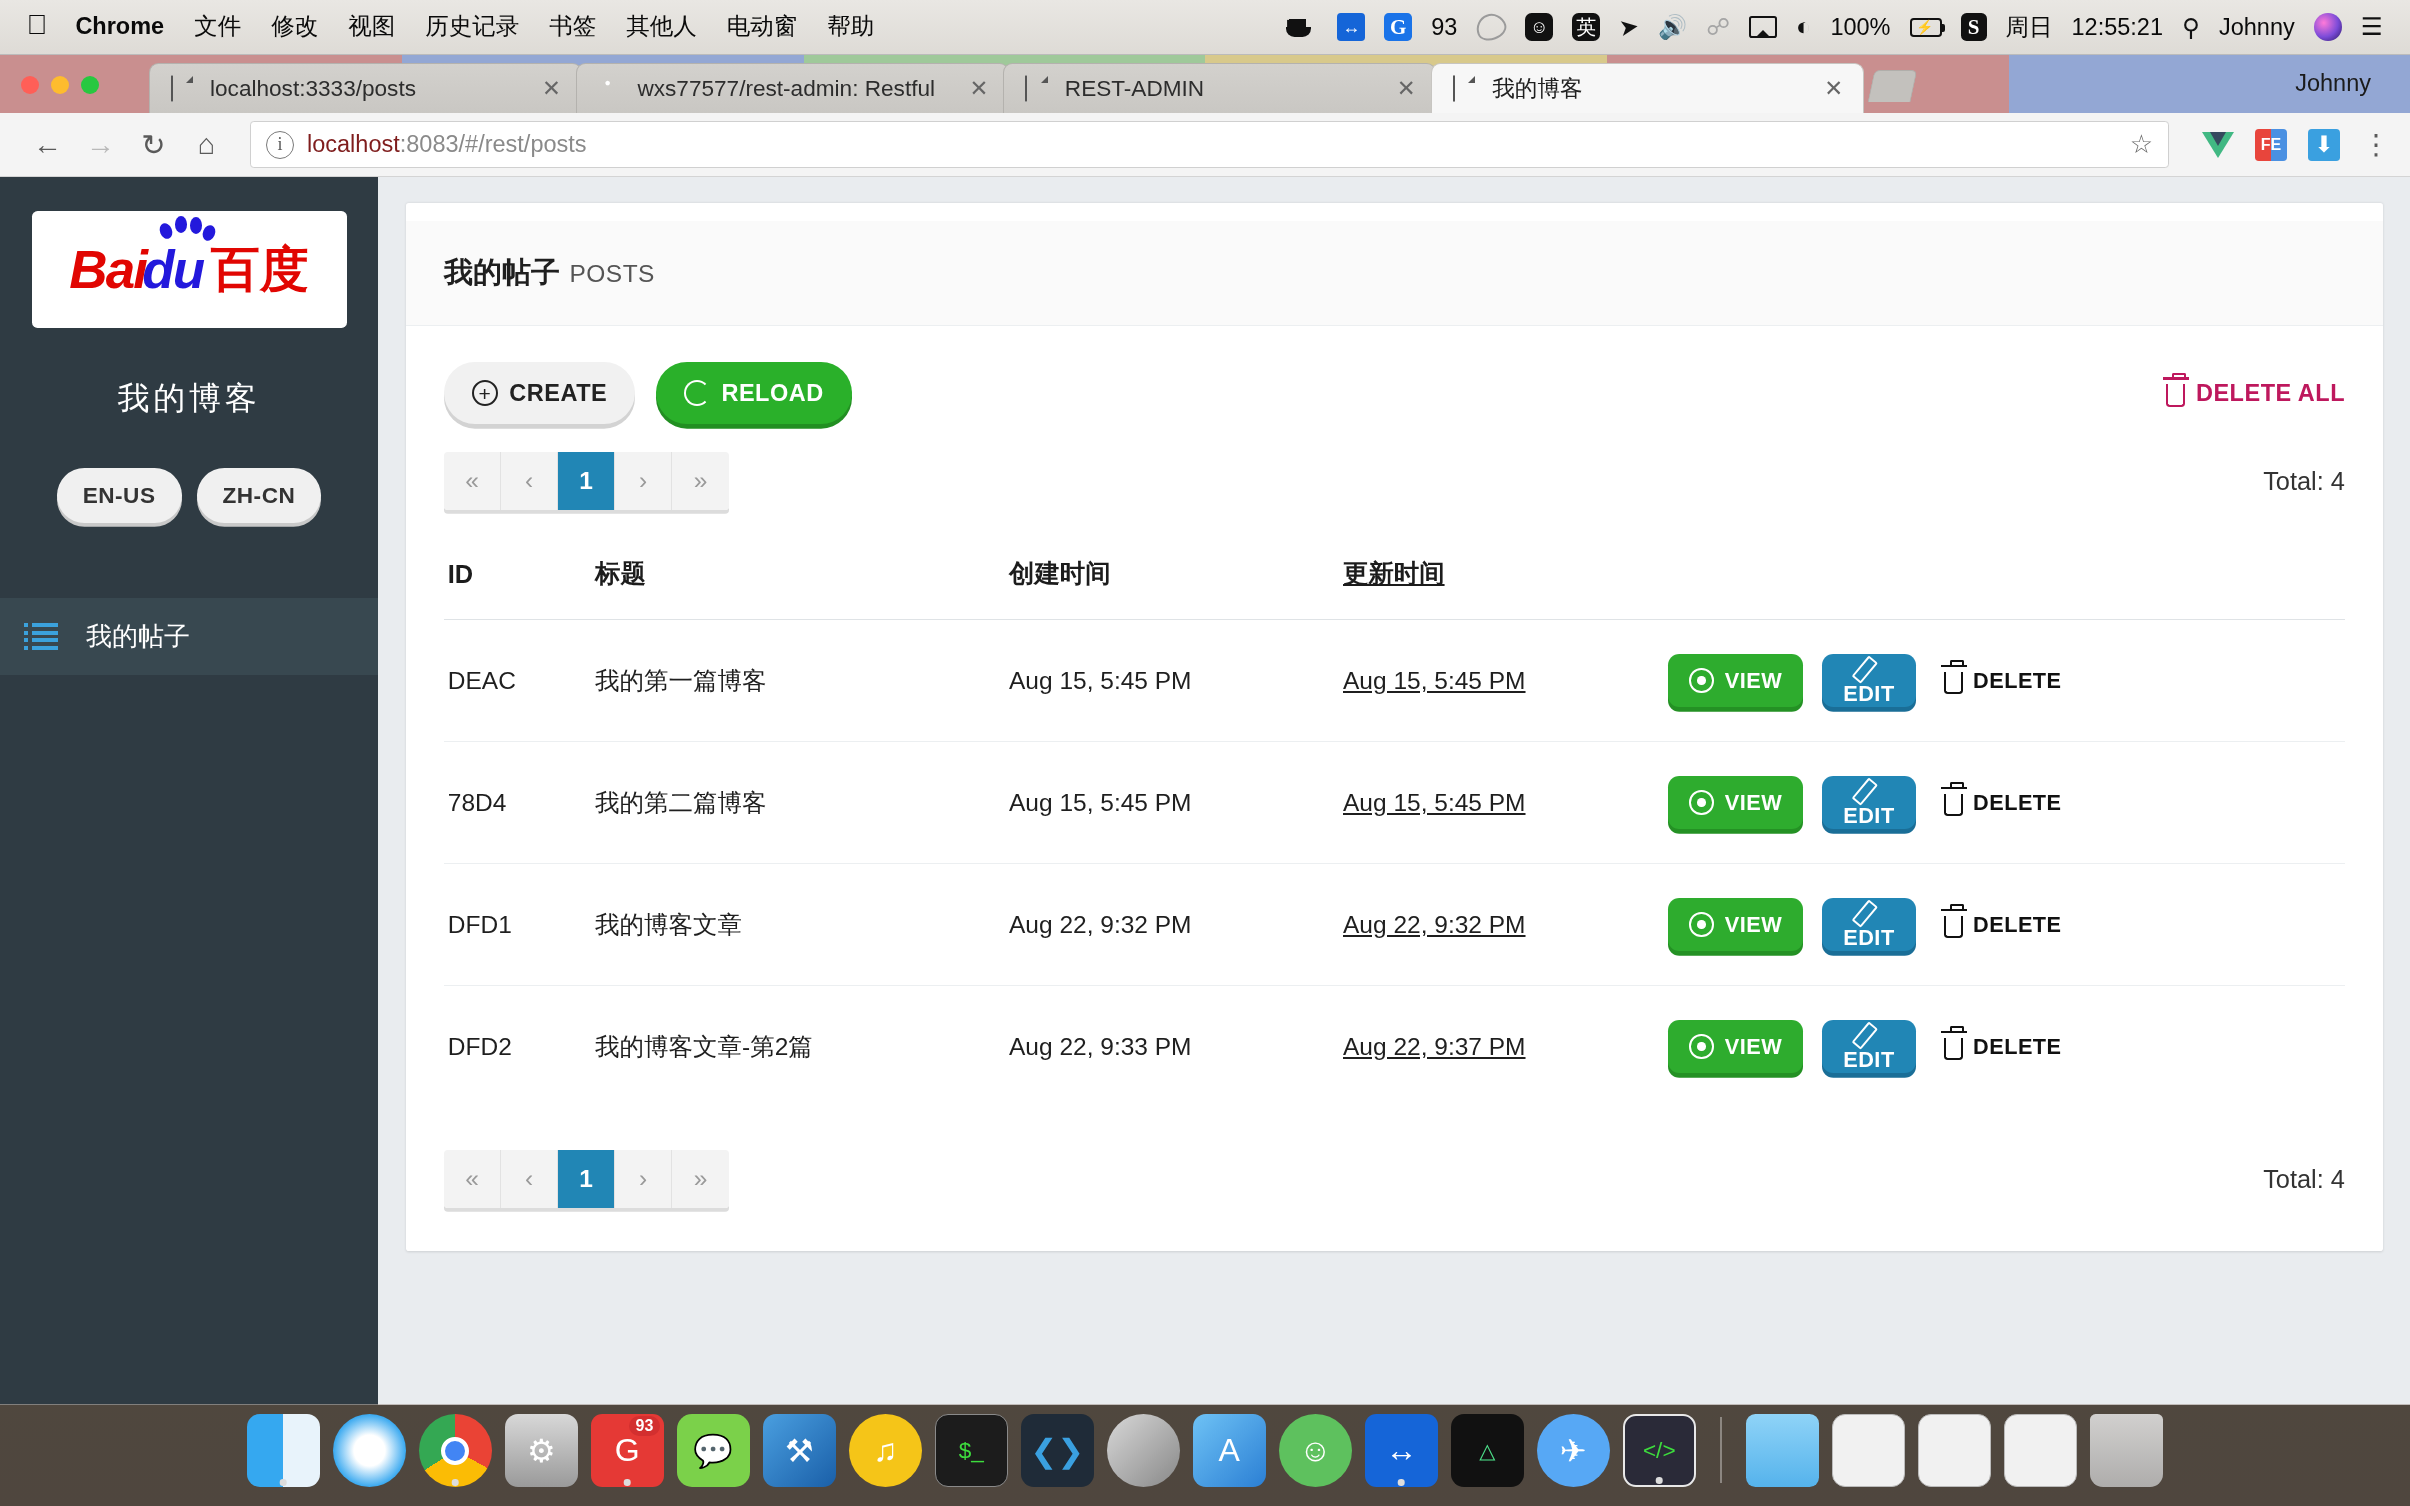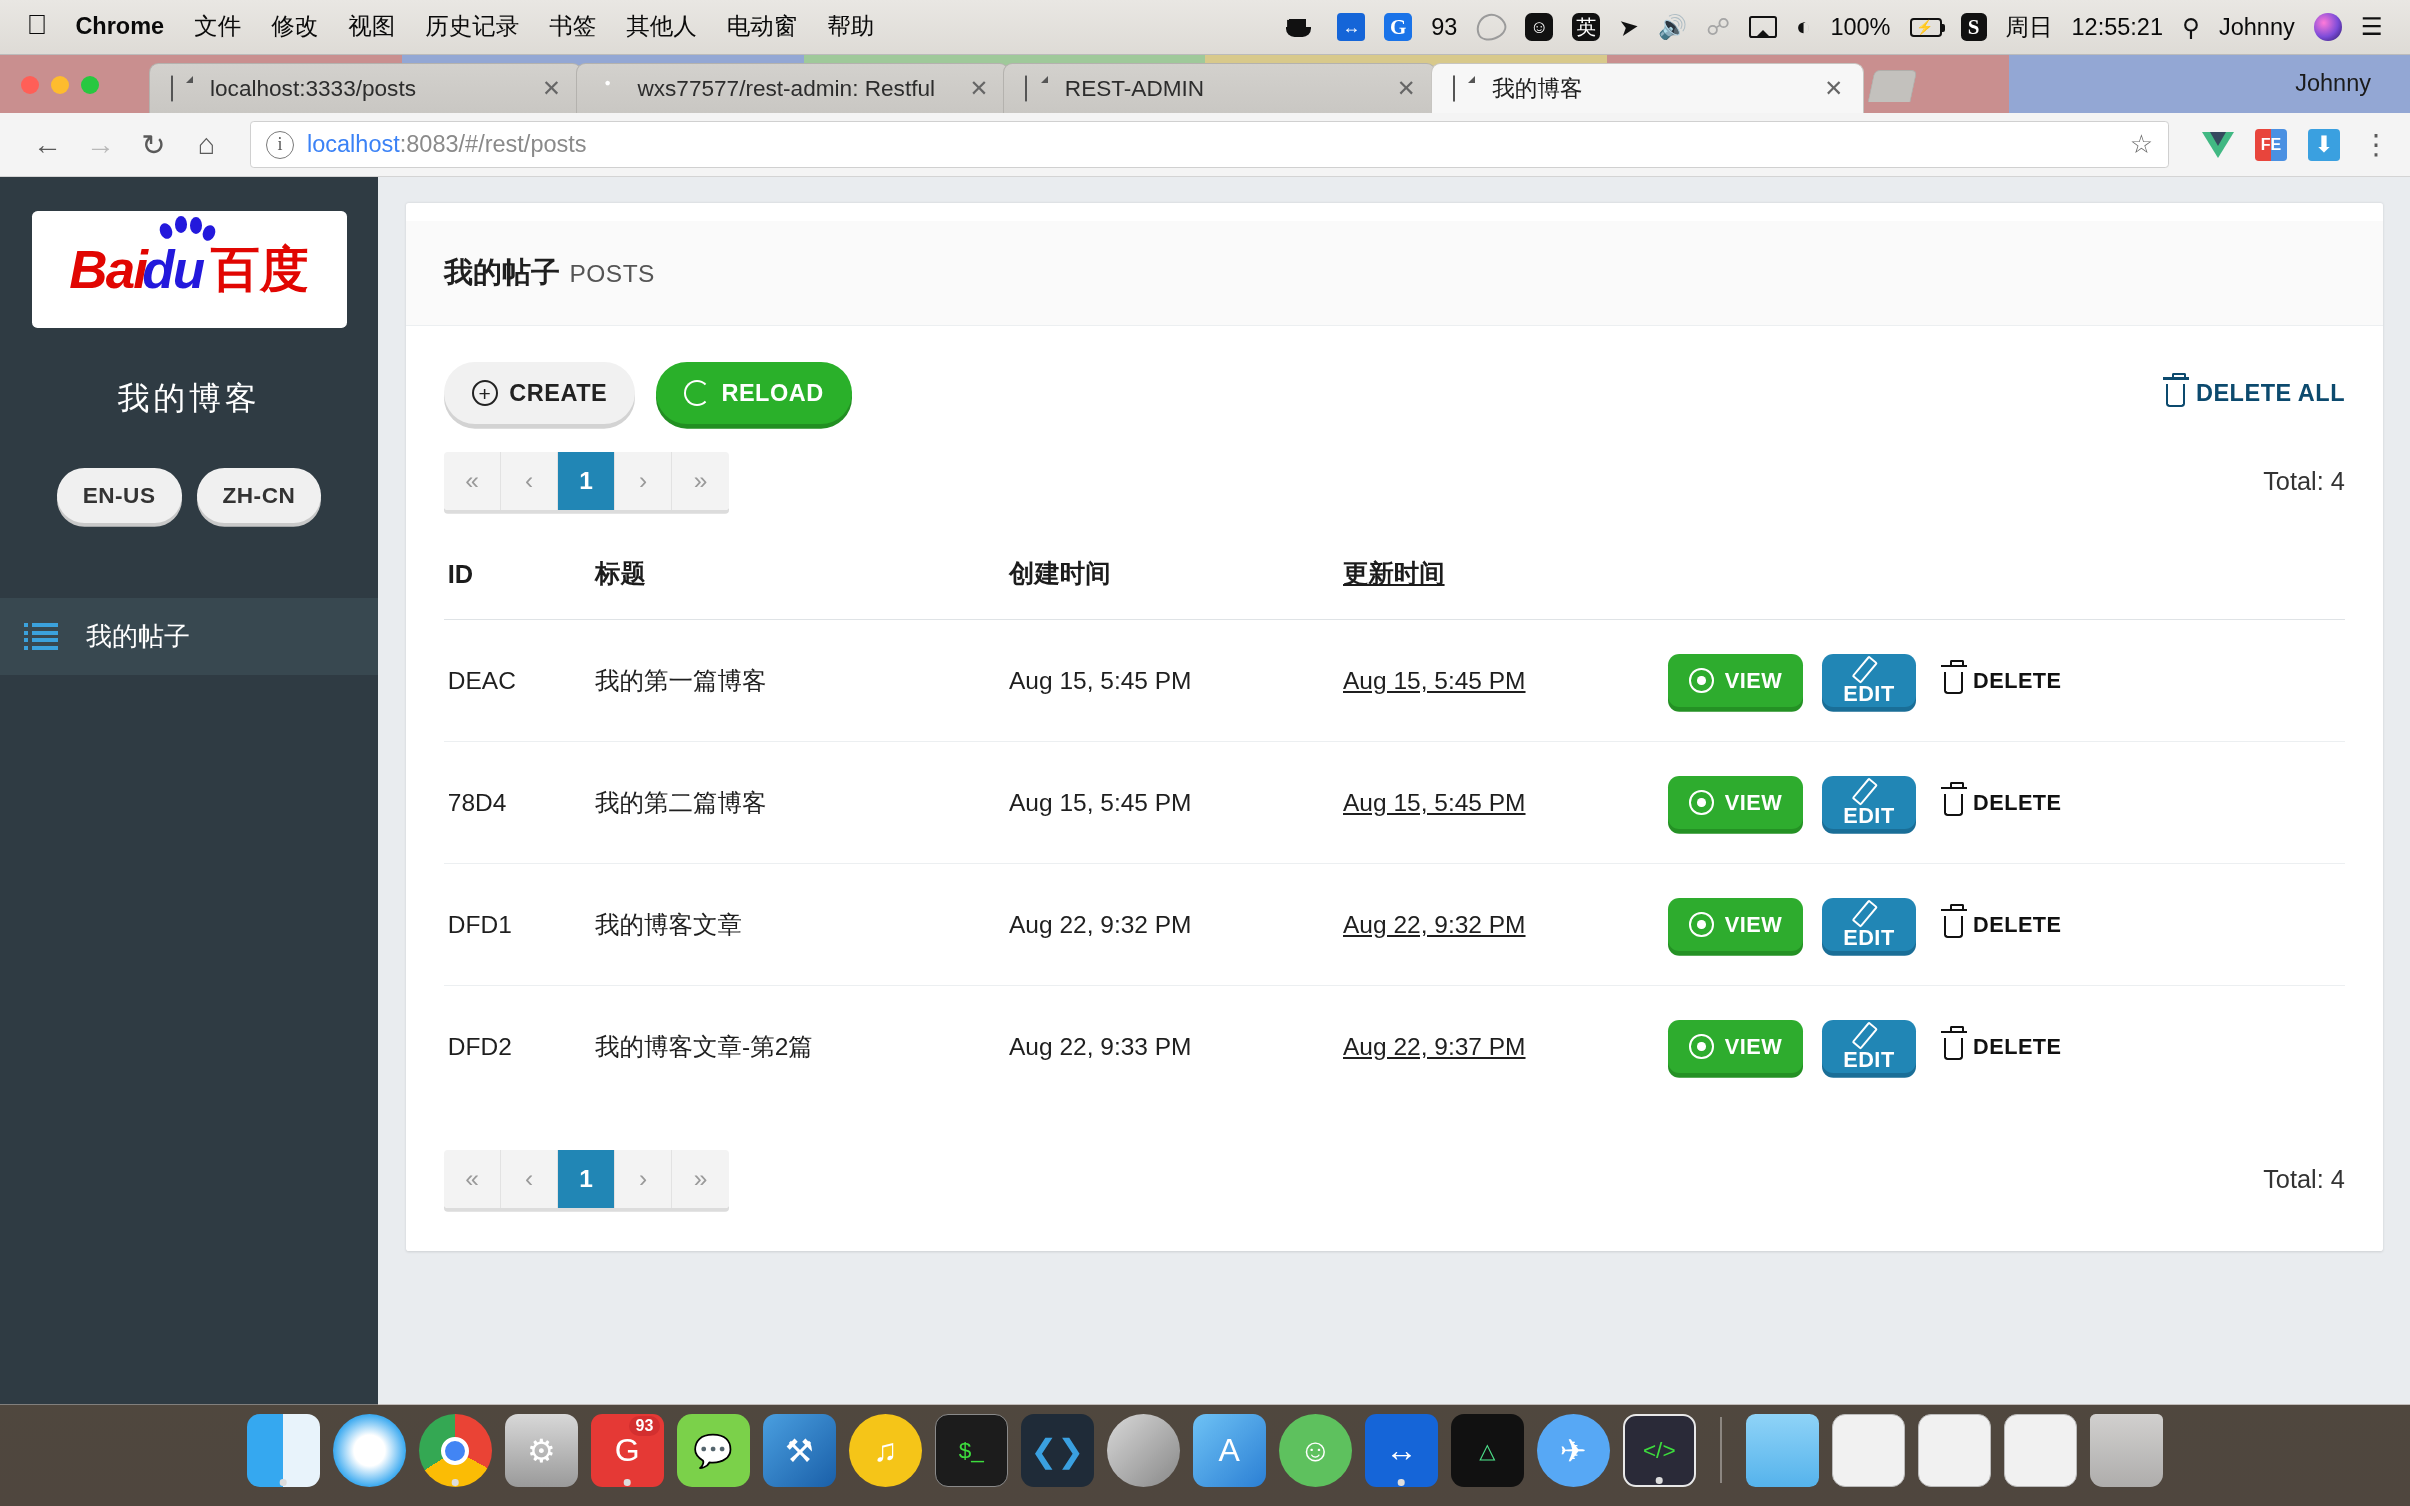--- a/index.html
+++ b/index.html
@@ -134,21 +134,21 @@
   .tb-btn.disabled { color: #b9b9b9; }
   #omnibox {
     flex: 1 1 auto; height: 47px; background: #fff; border: 0.9px solid #d0d0d0;
     border-radius: 3.8px; margin: 0 13px 0 17px;
     display: flex; align-items: center; padding: 0 15px;
     font-size: 23.5px;
   }
   #omnibox-info { width: 28px; height: 28px; border: 1.9px solid #7a7a7a; border-radius: 50%;
     display: flex; align-items: center; justify-content: center; color: #5a5a5a; font-size: 18px;
     font-family: "Liberation Serif", serif; margin-right: 13px; flex: 0 0 auto; }
-  #omnibox-url .host { color: #3b82f6; }
+  #omnibox-url .host { color: #7f1d1d; }
   #omnibox-url .rest { color: #8a8a8a; }
   #star-btn { font-size: 26px; color: #6a6a6a; margin-left: auto; padding-left: 13px; }
   .ext-icon { width: 34px; height: 34px; margin-left: 19px; display: flex; align-items: center; justify-content: center; }
   .ext-vue { width: 0; height: 0; border-left: 16px solid transparent; border-right: 16px solid transparent; border-top: 26px solid #41b883; position: relative; }
   .ext-vue::after { content: ""; position: absolute; left: -8.5px; top: -26px; border-left: 8.5px solid transparent; border-right: 8.5px solid transparent; border-top: 14px solid #35495e; }
   .ext-fe { width: 32px; height: 32px; border-radius: 3.8px; background: linear-gradient(90deg,#e8453c 50%, #4a90e2 50%);
     color: #fff; font-size: 16px; font-weight: bold; display: flex; align-items: center; justify-content: center; }
   .ext-dl { width: 32px; height: 32px; border-radius: 3.8px; background: #3aa0e0; color: #fff;
     display: flex; align-items: center; justify-content: center; font-size: 22.6px; }
   #chrome-menu { font-size: 28px; color: #5a5a5a; margin-left: 21px; letter-spacing: 0; line-height: 0.7; }
@@ -208,21 +208,21 @@
     font-size: 23.5px; font-weight: bold; letter-spacing: 0.5px;
     display: inline-flex; align-items: center; gap: 11.3px;
   }
   .btn-create { background: #f1f1f1; color: #222; box-shadow: 0 4.7px 0 #d3d3d3; }
   .btn-reload { background: #2ab02a; color: #fff; box-shadow: 0 4.7px 0 #228f22; margin-left: 21px; }
   .icon-plus { width: 26px; height: 26px; border: 2.4px solid currentColor; border-radius: 50%;
     display: inline-flex; align-items: center; justify-content: center; font-size: 21px; line-height: 1; font-weight: normal; }
   .icon-reload { width: 26px; height: 26px; border: 2.8px solid currentColor; border-radius: 50%;
     border-right-color: transparent; display: inline-block; }
   #delete-all-btn { margin-left: auto; display: inline-flex; align-items: center; gap: 11.3px;
-    font-size: 23.5px; font-weight: bold; color: #0c4a6e; letter-spacing: 0.5px; background: none; border: none; }
+    font-size: 23.5px; font-weight: bold; color: #be185d; letter-spacing: 0.5px; background: none; border: none; }
   .icon-trash { width: 19px; height: 22.6px; border: 2.4px solid currentColor; border-radius: 0 0 3.8px 3.8px;
     border-top: none; position: relative; display: inline-block; margin-top: 4.7px; }
   .icon-trash::before { content: ""; position: absolute; top: -6.6px; left: -4.7px; width: 26px; height: 2.4px; background: currentColor; }
   .icon-trash::after { content: ""; position: absolute; top: -11.3px; left: 4.7px; width: 9.4px; height: 4.7px; border: 2.4px solid currentColor; border-bottom: none; border-radius: 1.9px 1.9px 0 0; }
 
   .pager-row { display: flex; align-items: center; margin-top: 28px; }
   .pager { display: inline-flex; border-radius: 3.8px; overflow: hidden; box-shadow: 0 3.8px 0 #dcdcdc; }
   .pg {
     min-width: 57px; height: 58px; background: #f3f3f3; color: #9a9a9a;
     display: flex; align-items: center; justify-content: center;

